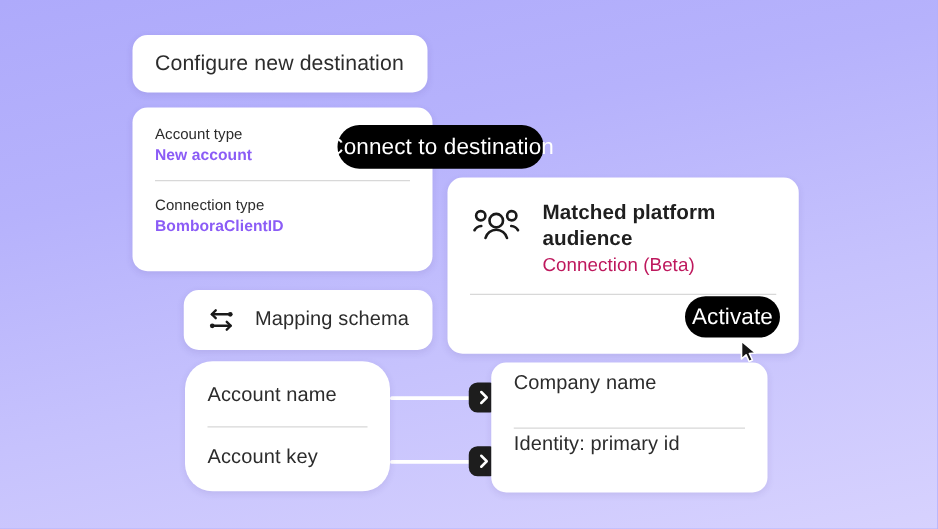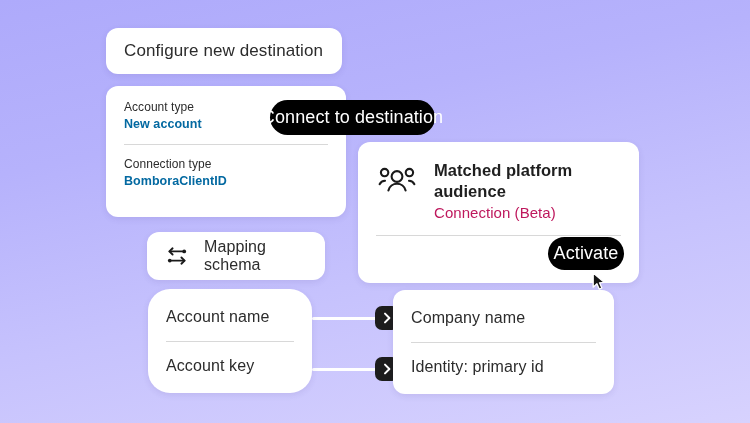--- a/index.html
+++ b/index.html
@@ -83,21 +83,21 @@
     letter-spacing: 0.1px;
   }
   .field-head {
     font-size: 12px;
     color: #2c2c2c;
     font-weight: 400;
     letter-spacing: 0.05px;
   }
   .field-value {
     font-size: 12.5px;
-    color: #0369a1;
+    color: #8b5cf6;
     font-weight: bold;
     letter-spacing: 0.05px;
     margin-top: 3px;
   }
   .divider {
     height: 1px;
     background: #d8d8d8;
     border: none;
   }
 
@@ -141,21 +141,21 @@
     letter-spacing: 0.05px; margin-top: 3px;
   }
   #card-audience .divider { margin: 14px 0 0 0; }
 
   #pill-activate {
     left: 548px; top: 237px; width: 76px; height: 33px; text-align: right;
   }
 
   
   #card-mapping {
-    left: 147px; top: 232px; width: 178px; height: 48px;
+    left: 147px; top: 232px; width: 199px; height: 48px;
     display: flex; align-items: center; gap: 14px; padding-left: 17px;
   }
   #card-mapping .map-icon {
     width: 26px; height: 22px; flex: 0 0 26px;
     display: flex; align-items: center; justify-content: center;
   }
 
   
   #card-source {
     left: 148px; top: 289px; width: 164px; height: 104px;
@@ -164,21 +164,21 @@
   }
   #card-source .row { height: 40px; display: flex; align-items: center; }
   #card-source .divider { margin: 4px 0; }
 
   
   #card-target {
     left: 393px; top: 290px; width: 221px; height: 104px;
     padding: 0 18px;
     display: flex; flex-direction: column; justify-content: center;
   }
-  #card-target .row { height: 40px; display: flex; align-items: center; }
+  #card-target .row { height: 40px; display: flex; }
   #card-target .divider { margin: 4px 0; }
 
   
   #connector-top    { left: 312px; top: 317px; width: 82px; }
   #connector-bottom { left: 312px; top: 368px; width: 82px; }
   #badge-top    { left: 375px; top: 306px; }
   #badge-bottom { left: 375px; top: 357px; }
 
   
   #mouse-cursor {

